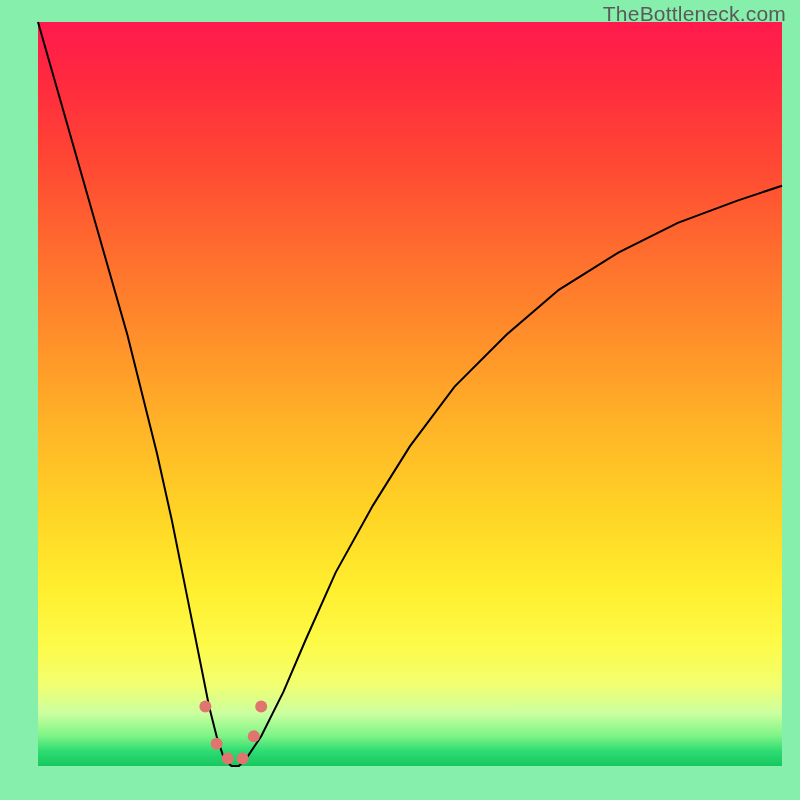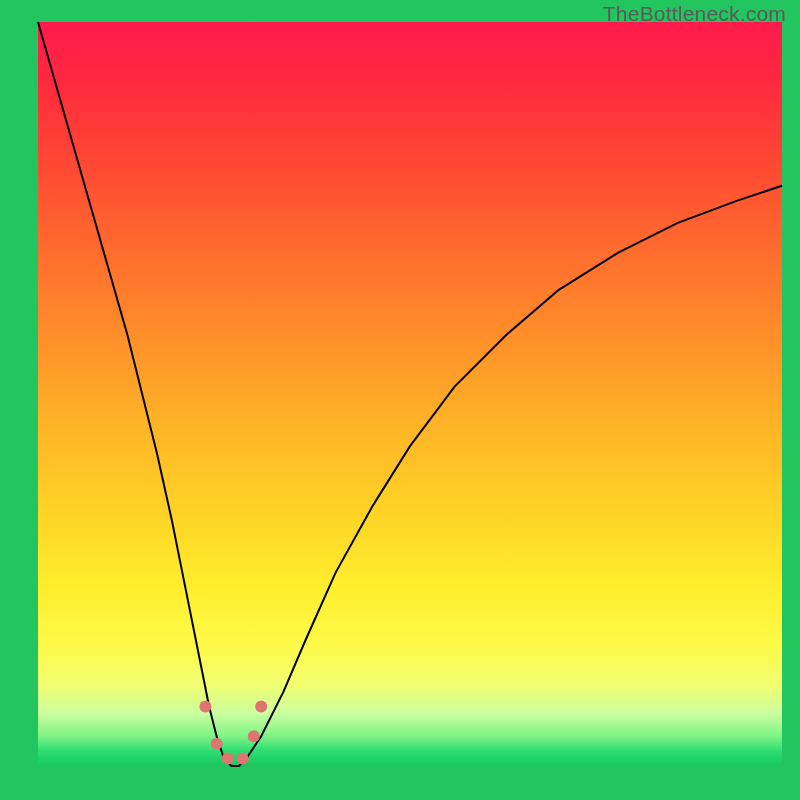--- a/index.html
+++ b/index.html
@@ -9,21 +9,21 @@
     height: 800px;
     background: #000;
     overflow: hidden;
   }
   .frame {
     position: absolute;
     left: 0;
     top: 0;
     width: 800px;
     height: 800px;
-    background: #22c55e;
+    background: #86efac;
   }
   .plot-area {
     position: absolute;
     left: 38px;
     top: 22px;
     width: 744px;
     height: 744px;
     
     background: linear-gradient(to bottom,
       #ff1a4d 0%,

